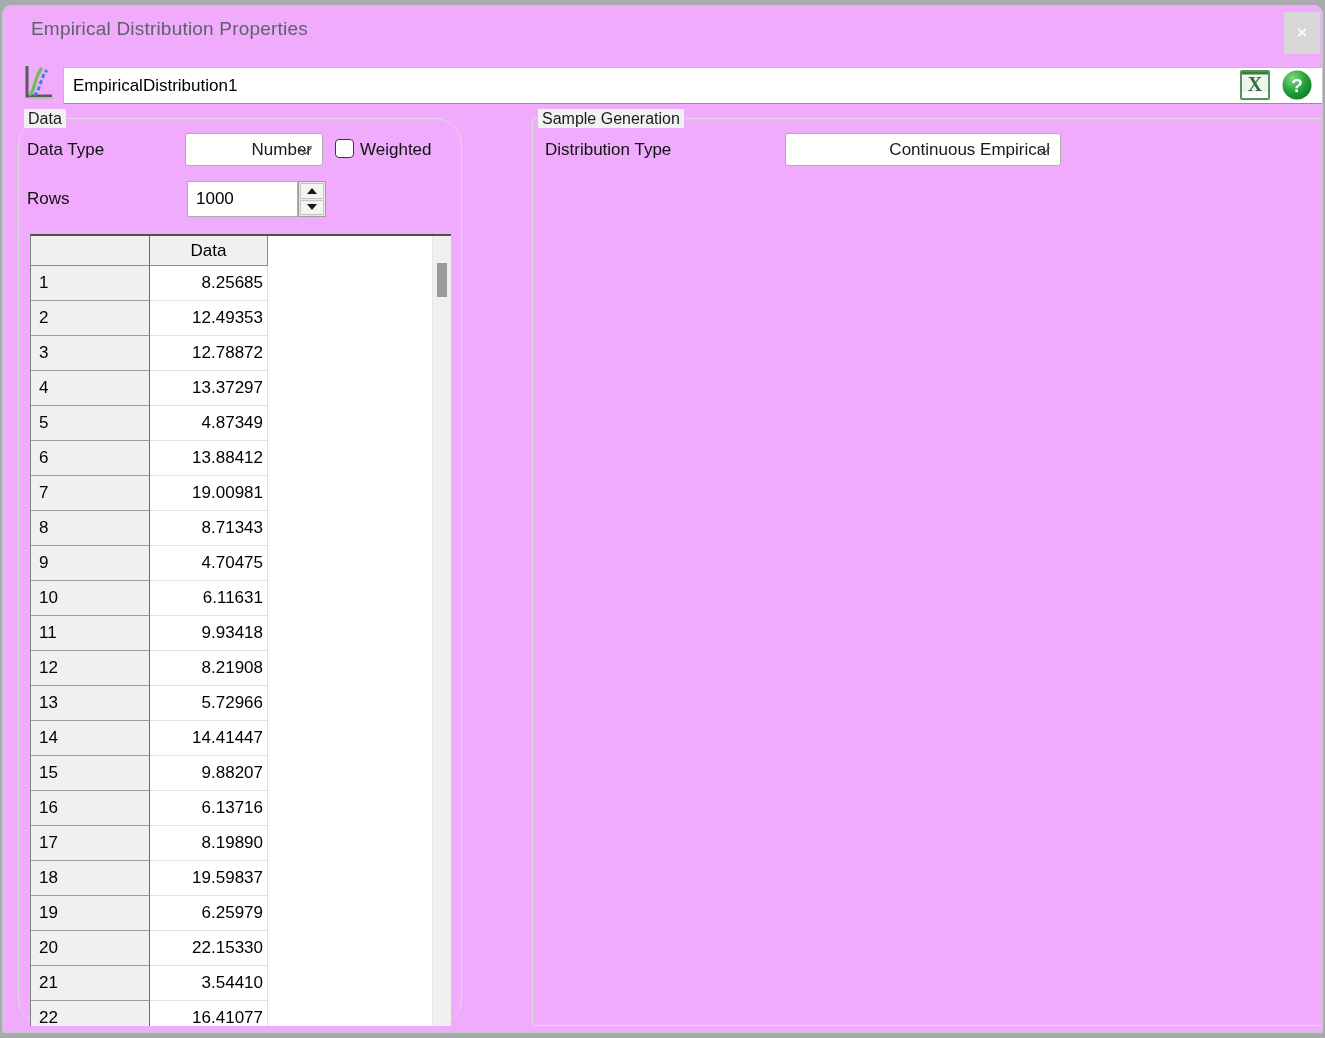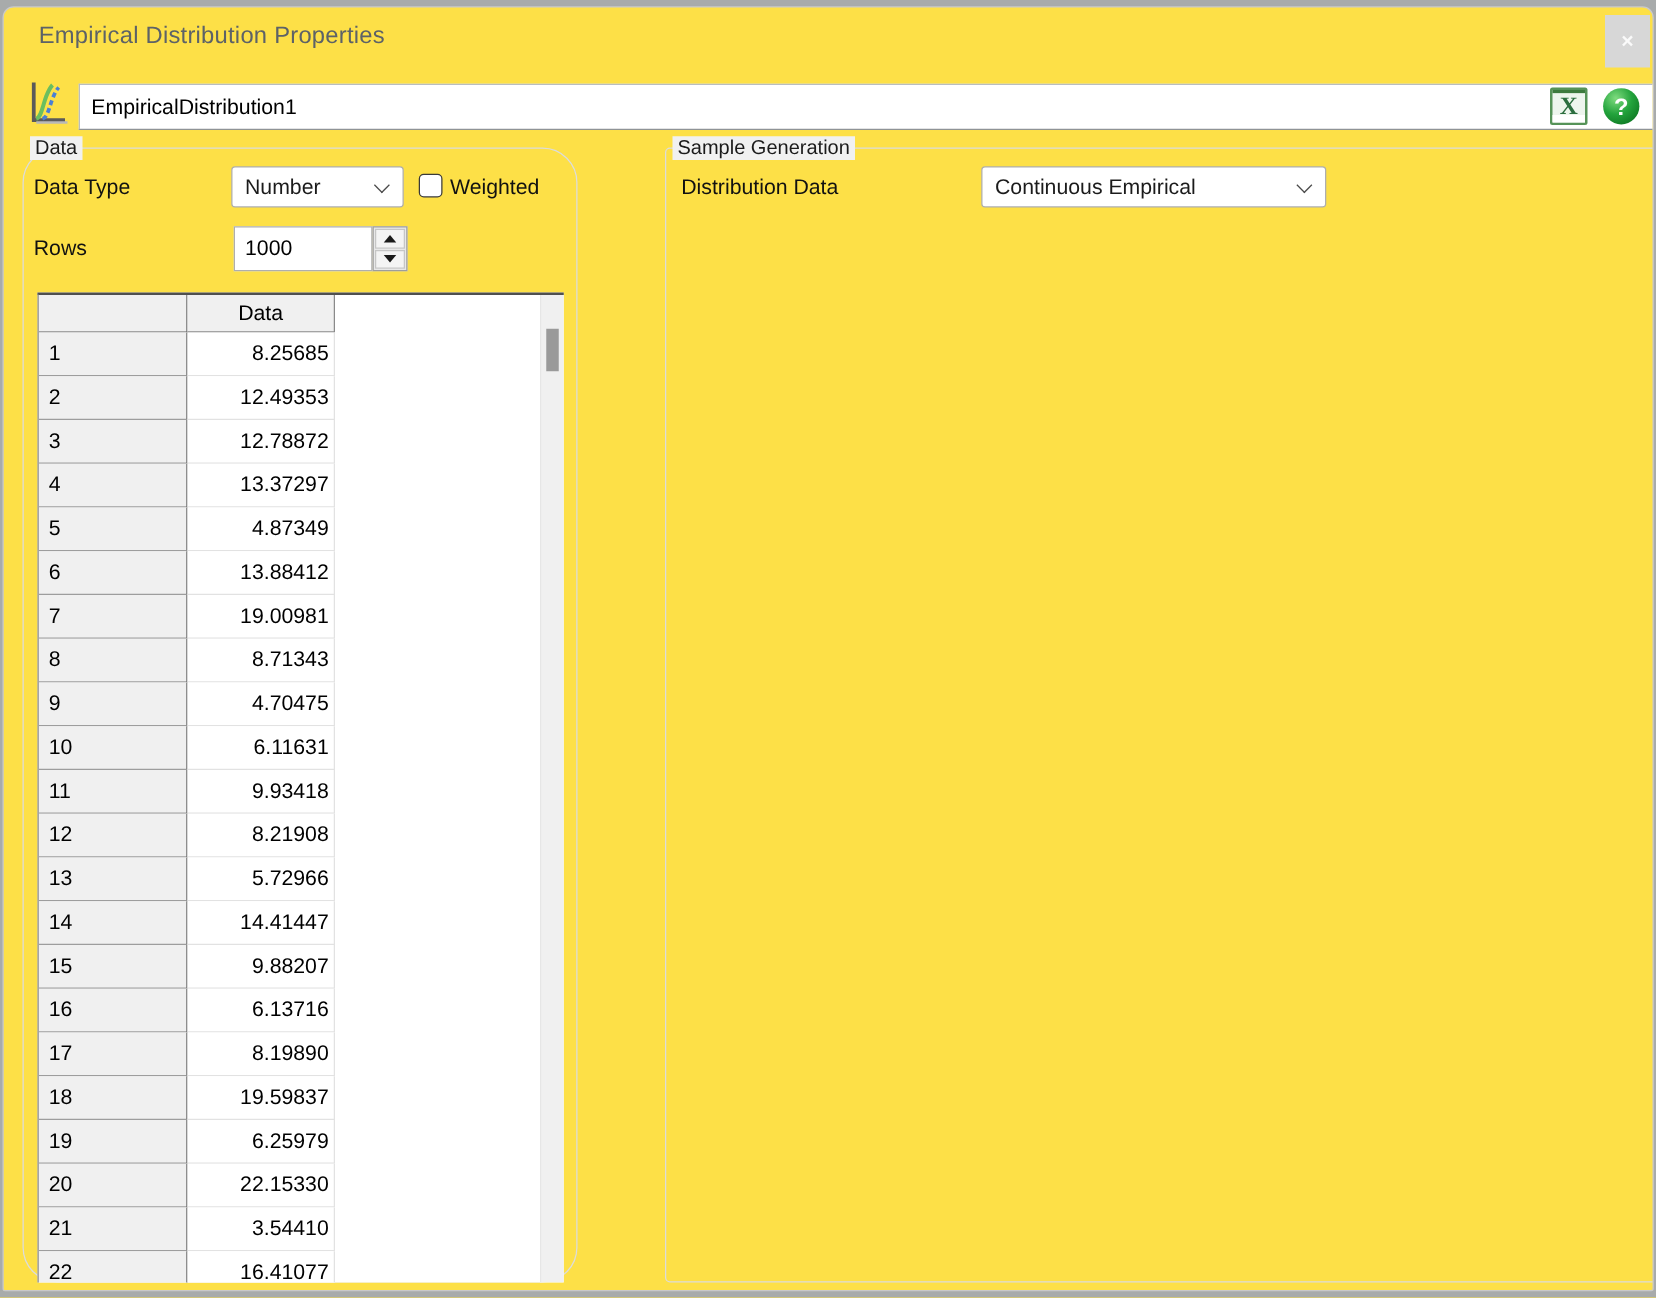--- a/index.html
+++ b/index.html
@@ -5,21 +5,21 @@
   * { box-sizing: border-box; margin: 0; padding: 0; }
   html, body { width: 1325px; height: 1038px; overflow: hidden; }
   body {
     background: #a8abab;
     font-family: "Liberation Sans", "DejaVu Sans", sans-serif;
     color: #1b1b1b;
     position: relative;
   }
   .dialog {
     position: absolute; left: 2px; top: 5px; width: 1321px; height: 1028px;
-    background: #fde047;
+    background: #f0abfc;
     border: 1px solid #c9c9c9;
     border-radius: 9px 9px 2px 2px;
     overflow: hidden;
   }
   
   .titlebar { position: absolute; left: 0; top: 0; width: 100%; height: 46px; }
   .title-text {
     position: absolute; left: 28px; top: 12px;
     font-size: 19px; color: #5d6267; letter-spacing: 0.2px;
   }
@@ -48,20 +48,21 @@
     background: #f1f1f1; font-size: 16px; color: #1b1b1b; line-height: 19px;
   }
   .group-data   { left: 15px;  top: 112px; width: 444px; height: 908px; border-radius: 28px; }
   .group-sample { left: 481px; top: 112px; width: 830px; height: 908px; margin-left: 48px; }
   .field-label { position: absolute; font-size: 17px; color: #111; }
   
   .combobox {
     position: absolute; background: #fff; border: 1px solid #aeaeae; border-radius: 3px;
     display: flex; align-items: center; font-size: 17px; padding: 0 10px;
     cursor: default;
+    justify-content: flex-end;
   }
   .combo-chevron {
     position: absolute; right: 12px; top: 50%; width: 9px; height: 9px;
     border-right: 1.6px solid #4a4a4a; border-bottom: 1.6px solid #4a4a4a;
     transform: translateY(-70%) rotate(45deg);
   }
   
   .checkbox {
     position: absolute; width: 19px; height: 19px; background: #fff;
     border: 1px solid #3a3a3a; border-radius: 4px; cursor: pointer;
@@ -289,21 +290,21 @@
         </div>
       <div class="scroll-track">
         <div class="scroll-thumb"></div>
       </div>
     </div>
   </div>
 
   <div class="groupbox group-sample">
     <div class="groupbox-label">Sample Generation</div>
 
-    <div class="field-label" style="left:12px; top:21px;">Distribution Data</div>
+    <div class="field-label" style="left:12px; top:21px;">Distribution Type</div>
     <div class="combobox" style="left:252px; top:14px; width:276px; height:33px;">
       <span>Continuous Empirical</span>
       <span class="combo-chevron"></span>
     </div>
 
   </div>
 
 </div>
 
 </body></html>

